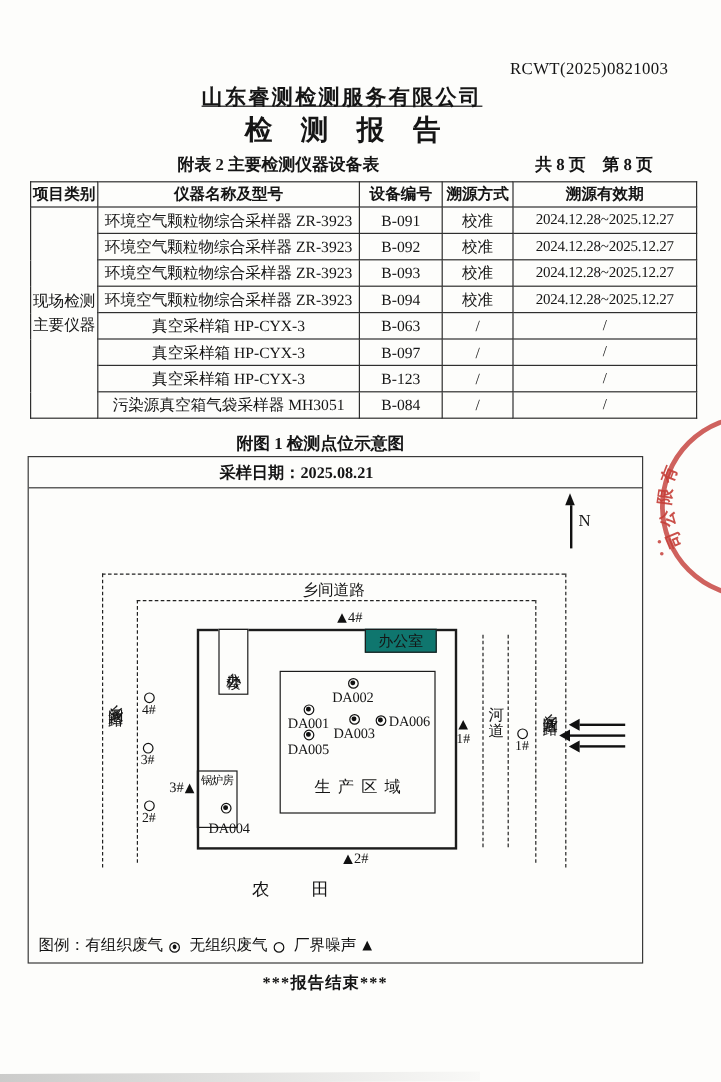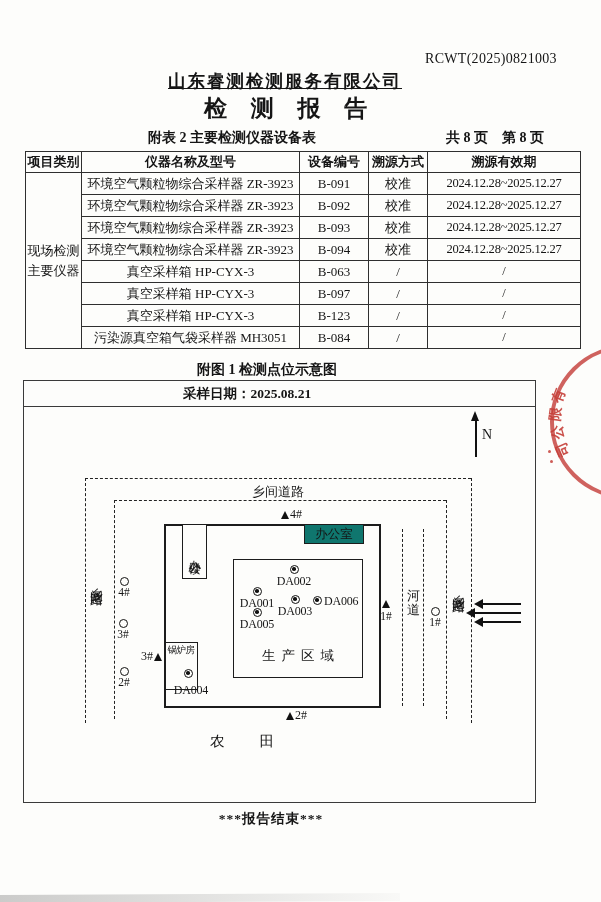--- a/index.html
+++ b/index.html
@@ -248,20 +248,29 @@
   <div class="abs pt-label" style="left:90px;top:295px;">2#</div>
   <div class="abs mk-fug" style="left:406.5px;top:225.5px;"></div>
   <div class="abs pt-label" style="left:401px;top:235px;">1#</div>
 
   <div class="abs arr" style="left:459px;top:222px;width:38px;"></div>
   <div class="abs arr" style="left:451px;top:231px;width:46px;"></div>
   <div class="abs arr" style="left:459px;top:240px;width:38px;"></div>
 
   <div class="abs farmland">农　　田</div>
 
+  <div class="abs legend">
+    <span>图例：</span>
+    <span>有组织废气</span>
+    <span class="sym mk-org"></span>
+    <span>无组织废气</span>
+    <span class="sym mk-fug"></span>
+    <span>厂界噪声</span>
+    <span class="sym mk-tri"></span>
+  </div>
 </div>
 
 <div class="abs end-note">***报告结束***</div>
 
 <div class="abs stamp-ring"></div>
 <div class="abs stamp-char" style="left:552px;top:389px;transform:rotate(-69deg);">有</div>
 <div class="abs stamp-char" style="left:549px;top:407px;transform:rotate(-82deg);">限</div>
 <div class="abs stamp-char" style="left:551px;top:425px;transform:rotate(-98deg);">公</div>
 <div class="abs stamp-char" style="left:556px;top:442px;transform:rotate(-113deg);">司</div>
 <div class="abs stamp-dot" style="left:548px;top:450px;"></div>

